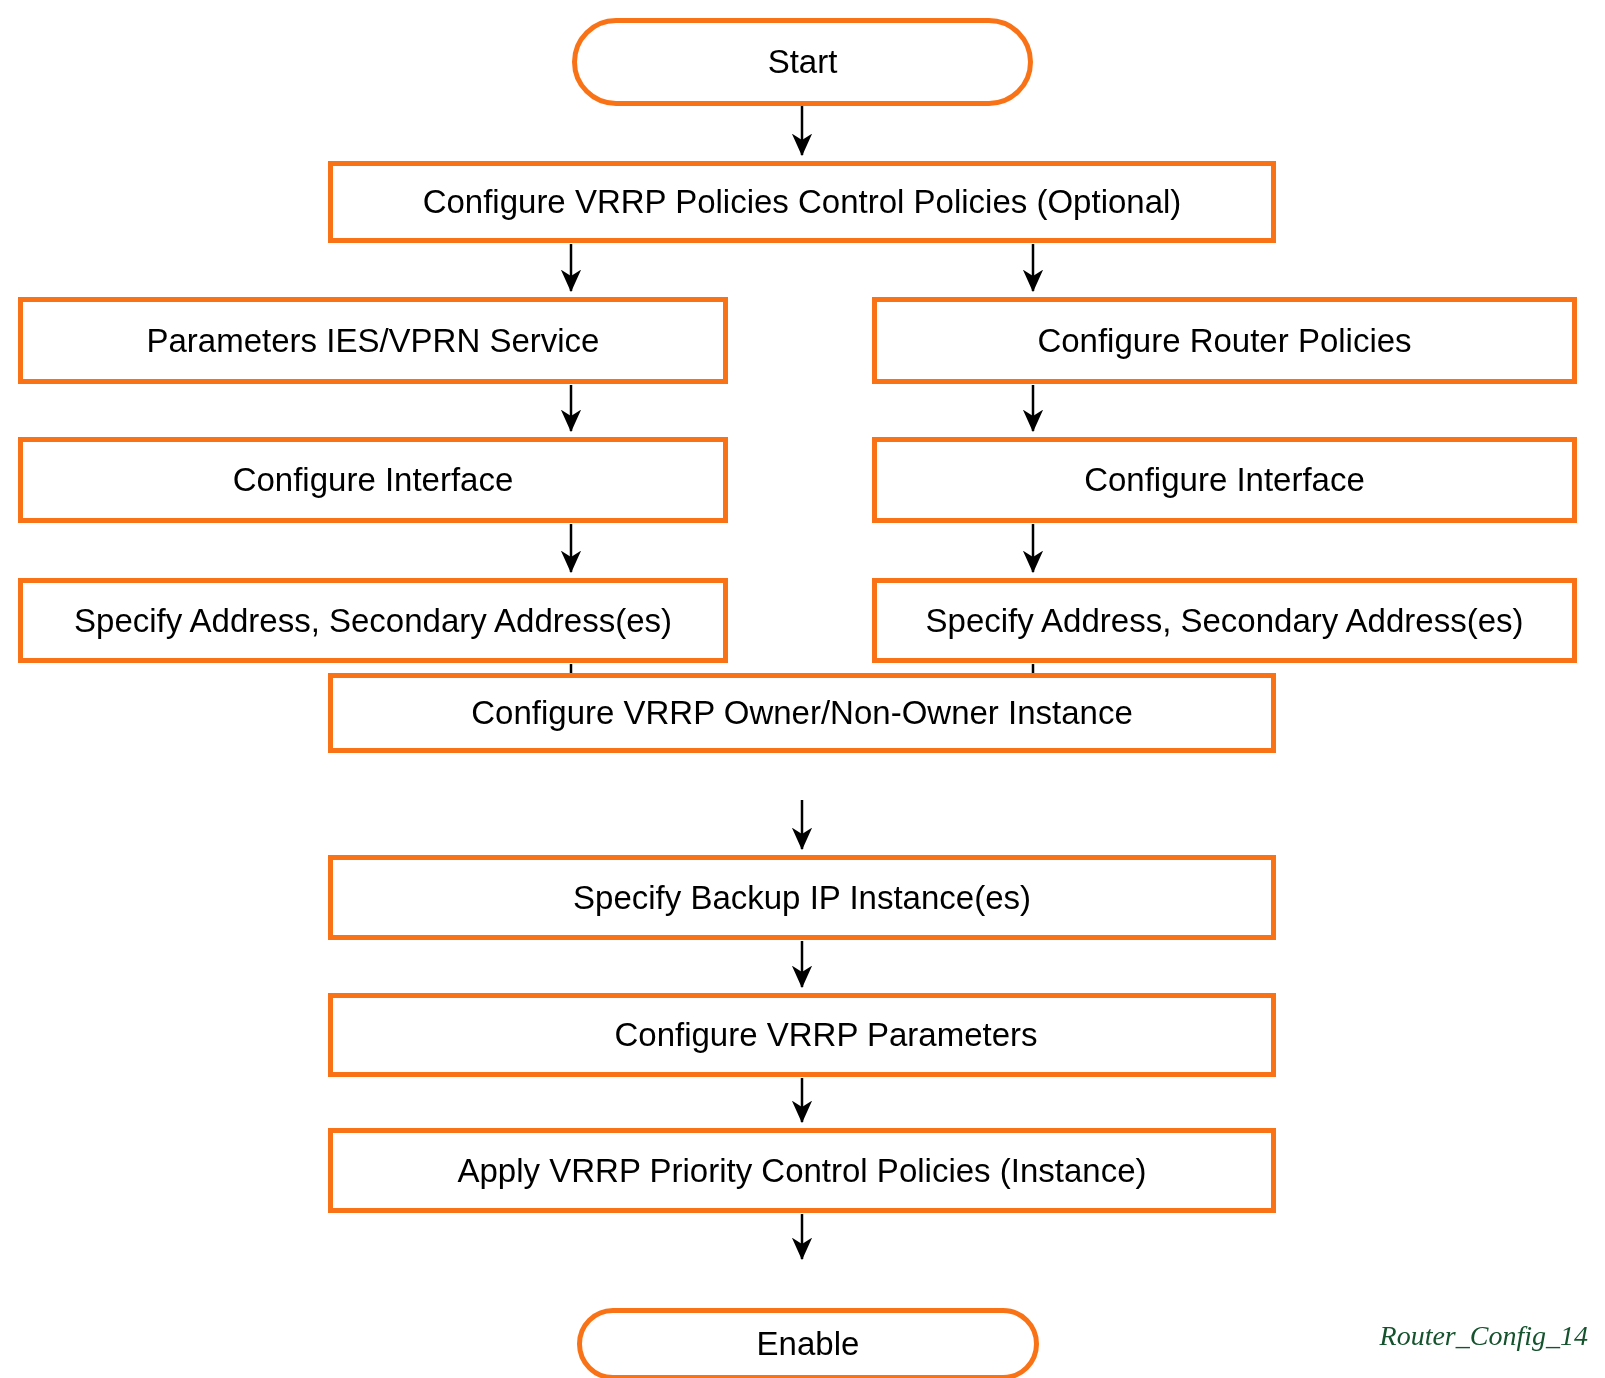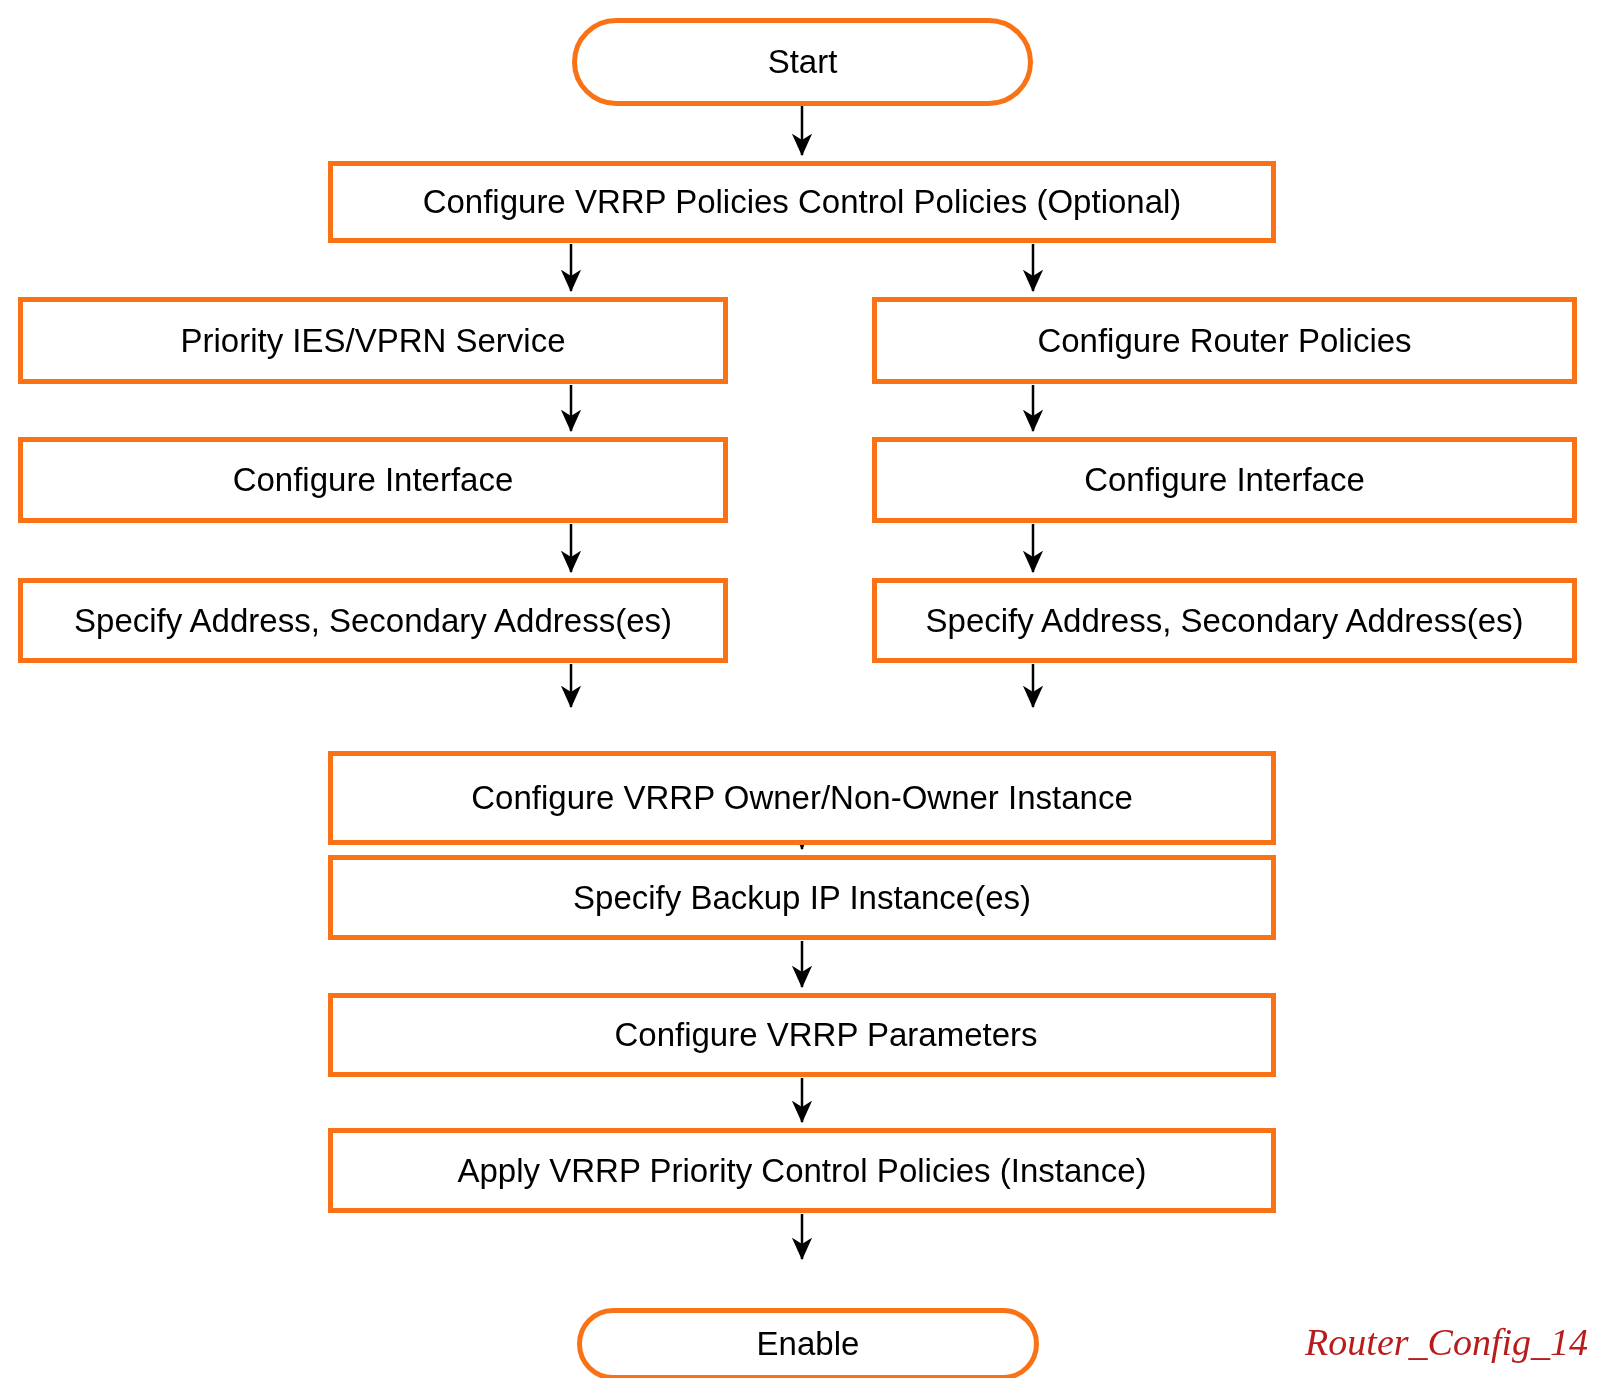--- a/index.html
+++ b/index.html
@@ -41,34 +41,34 @@
 
   
   #n-start   { left: 572px;  top: 18px;   width: 461px; height: 88px; }
   #n-priority{ left: 328px;  top: 161px;  width: 948px; height: 82px; }
   #n-ies     { left: 18px;   top: 297px;  width: 710px; height: 87px; }
   #n-routerif{ left: 872px;  top: 297px;  width: 705px; height: 87px; }
   #n-ifl     { left: 18px;   top: 437px;  width: 710px; height: 86px; }
   #n-ifr     { left: 872px;  top: 437px;  width: 705px; height: 86px; }
   #n-addrl   { left: 18px;   top: 578px;  width: 710px; height: 85px; }
   #n-addrr   { left: 872px;  top: 578px;  width: 705px; height: 85px; }
-  #n-owner   { left: 328px;  top: 751px;  width: 948px; height: 94px; }
+  #n-owner   { left: 328px;  top: 673px;  width: 948px; height: 80px; }
   #n-backup  { left: 328px;  top: 855px;  width: 948px; height: 85px; }
   #n-params  { left: 328px;  top: 993px;  width: 948px; height: 84px; padding-left: 48px; }
   #n-apply   { left: 328px;  top: 1128px; width: 948px; height: 85px; }
   #n-enable  { left: 577px;  top: 1308px; width: 462px; height: 72px; }
 
   .caption {
     position: absolute;
     right: 17px;
     top: 1320px;
     font-family: "Liberation Serif", serif;
     font-style: italic;
-    font-size: 38px;
-    color: #b91c1c;
+    font-size: 28px;
+    color: #14532d;
     white-space: nowrap;
   }
 </style>
 </head>
 <body>
 
 <div class="canvas">
 
   <svg class="arrow-layer" viewBox="0 0 1605 1378" xmlns="http://www.w3.org/2000/svg">
     <defs>
@@ -90,21 +90,21 @@
       <line x1="802" y1="941" x2="802" y2="987" marker-end="url(#ah)"></line>
       <line x1="802" y1="1078" x2="802" y2="1122" marker-end="url(#ah)"></line>
       <line x1="802" y1="1214" x2="802" y2="1259" marker-end="url(#ah)"></line>
     </g>
   </svg>
 
   <div id="n-start" class="node terminator">Start</div>
 
   <div id="n-priority" class="node">Configure VRRP Policies Control Policies (Optional)</div>
 
-  <div id="n-ies" class="node">Priority IES/VPRN Service</div>
+  <div id="n-ies" class="node">Parameters IES/VPRN Service</div>
 
   <div id="n-routerif" class="node">Configure Router Policies</div>
 
   <div id="n-ifl" class="node">Configure Interface</div>
 
   <div id="n-ifr" class="node">Configure Interface</div>
 
   <div id="n-addrl" class="node">Specify Address, Secondary Address(es)</div>
 
   <div id="n-addrr" class="node">Specify Address, Secondary Address(es)</div>

